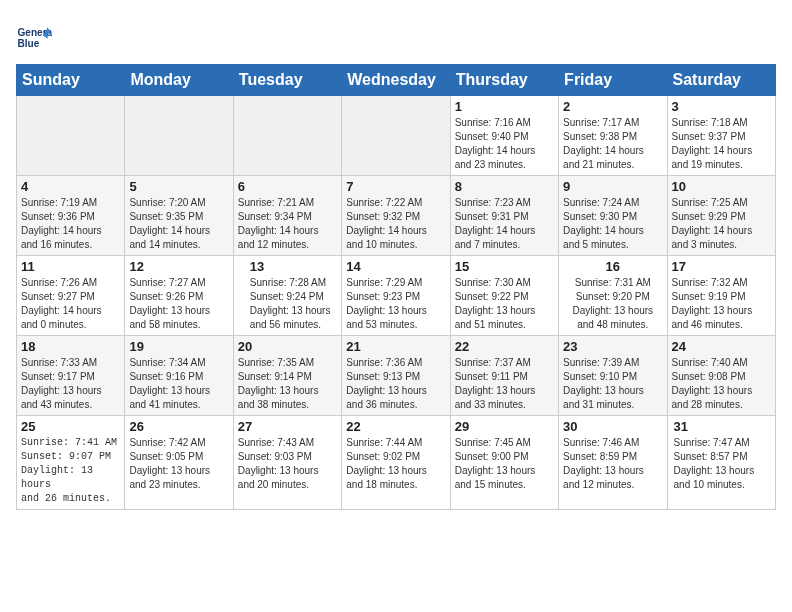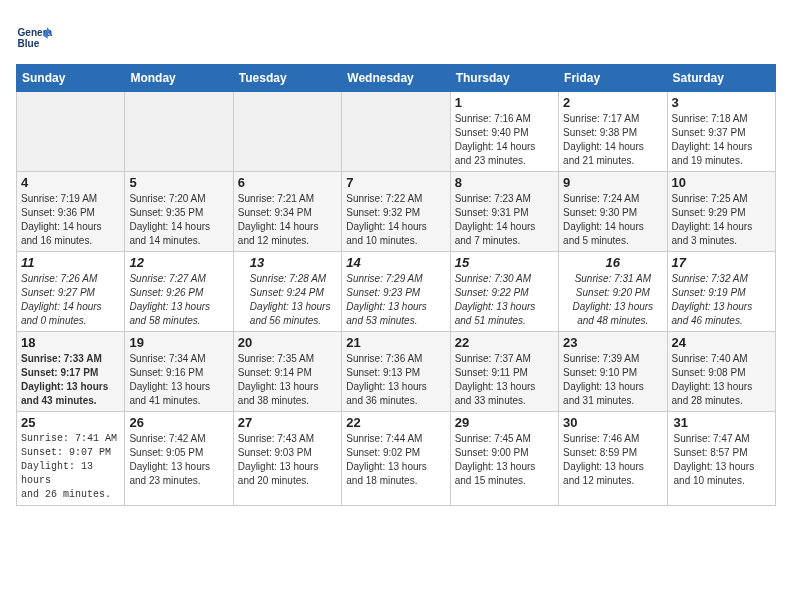--- a/index.html
+++ b/index.html
@@ -42,21 +42,21 @@
     .calendar {
       width: 100%;
       border-collapse: collapse;
       font-size: 11px;
     }
     .calendar th {
       background-color: #2a6db5;
       color: white;
       text-align: left;
       padding: 6px 5px;
-      font-size: 12px;
+      font-size: 16px;
       border: 1px solid #2a6db5;
     }
     .calendar td {
       border: 1px solid #ccc;
       vertical-align: top;
       padding: 3px 4px;
       width: calc(100% / 7);
       min-height: 75px;
       height: 75px;
     }
@@ -187,21 +187,21 @@
 and 5 minutes.</div>
         </td>
         <td style="background-color: rgb(245, 245, 245);">
           <span class="day-num">10</span>
           <div class="day-info" style="white-space: pre-line;">Sunrise: 7:25 AM
 Sunset: 9:29 PM
 Daylight: 14 hours
 and 3 minutes.</div>
         </td>
       </tr>
-      <tr style="background-color: rgb(255, 255, 255); font-style: italic;">
+      <tr style="background-color: rgb(255, 255, 255);">
         <td style="background-color: rgb(255, 255, 255);">
           <span class="day-num">11</span>
           <div class="day-info" style="white-space: pre-line;">Sunrise: 7:26 AM
 Sunset: 9:27 PM
 Daylight: 14 hours
 and 0 minutes.</div>
         </td>
         <td style="background-color: rgb(255, 255, 255);">
           <span class="day-num">12</span>
           <div class="day-info" style="white-space: pre-line;">Sunrise: 7:27 AM
@@ -241,21 +241,21 @@
           <span class="day-num">17</span>
           <div class="day-info" style="white-space: pre-line;">Sunrise: 7:32 AM
 Sunset: 9:19 PM
 Daylight: 13 hours
 and 46 minutes.</div>
         </td>
       </tr>
       <tr style="background-color: rgb(245, 245, 245);">
         <td style="background-color: rgb(245, 245, 245);">
           <span class="day-num">18</span>
-          <div class="day-info" style="white-space: pre-line; font-weight: bold;">Sunrise: 7:33 AM
+          <div class="day-info" style="white-space: pre-line;">Sunrise: 7:33 AM
 Sunset: 9:17 PM
 Daylight: 13 hours
 and 43 minutes.</div>
         </td>
         <td style="background-color: rgb(245, 245, 245);">
           <span class="day-num">19</span>
           <div class="day-info" style="white-space: pre-line;">Sunrise: 7:34 AM
 Sunset: 9:16 PM
 Daylight: 13 hours
 and 41 minutes.</div>

